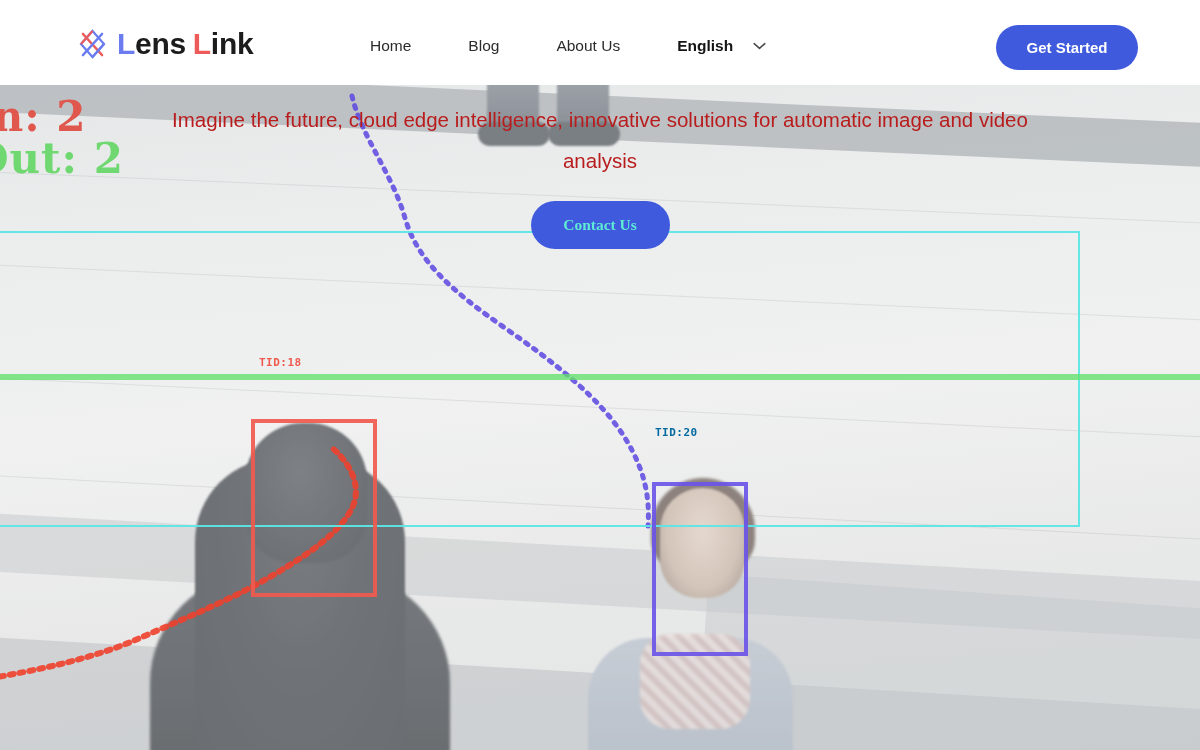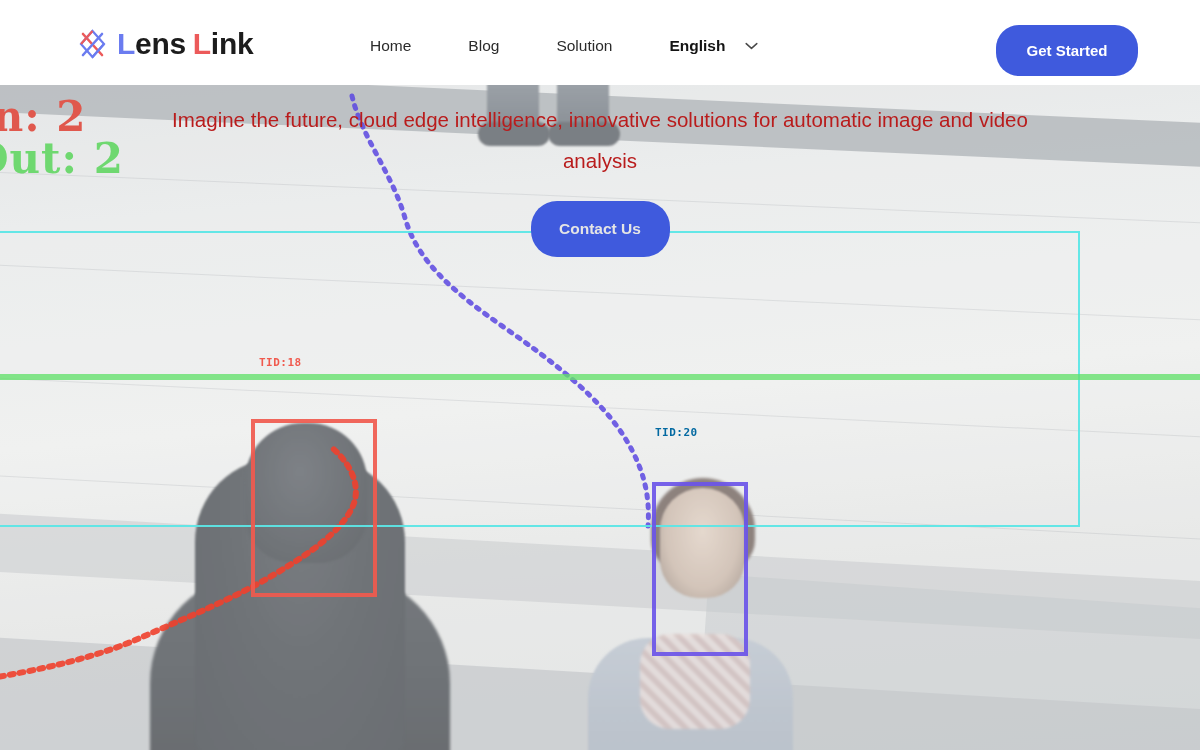--- a/index.html
+++ b/index.html
@@ -45,21 +45,21 @@
   .nav-item:last-child { margin-right: 0; }
   .nav-lang {
     display: flex; align-items: center; gap: 20px;
     font-size: 15.5px; color: #141414; font-weight: 600;
     cursor: pointer; white-space: nowrap;
   }
   .chev { width: 13px; height: 8px; display: block; flex: none; }
 
   .cta-header {
     position: absolute; right: 62px; top: 18px;
-    width: 142px; height: 51px; border-radius: 23px;
+    width: 142px; height: 45px; border-radius: 23px;
     background: #3f5add; color: #ffffff;
     font-size: 15px; font-weight: 600;
     display: flex; align-items: center; justify-content: center;
     border: none; cursor: pointer;
     font-family: "Liberation Sans", sans-serif;
   }
 
   
   .hero {
     position: absolute; top: 78px; left: 0;
@@ -213,26 +213,26 @@
     white-space: nowrap;
   }
   .hero-sub {
     margin-top: 22px; width: 930px; text-align: center;
     font-size: 20.5px; line-height: 1.98; color: #b91c1c;
     font-weight: 400;
   }
   .cta-hero {
     pointer-events: auto;
     margin-top: 20px;
-    width: 139px; height: 56px; border-radius: 26px;
-    background: #3f5add; color: #e5e5e5;
+    width: 139px; height: 48px; border-radius: 26px;
+    background: #3f5add; color: #5eead4;
     font-size: 15.5px; font-weight: 600;
     display: flex; align-items: center; justify-content: center;
     border: none; cursor: pointer;
-    font-family: Liberation Sans, sans-serif;
+    font-family: Liberation Serif, serif;
   }
 </style>
 </head>
 <body>
 
 <div class="header">
 
   <div class="brand">
     <span>
       <svg class="brand-mark" viewBox="0 0 30 38" fill="none">
@@ -242,21 +242,21 @@
         <path d="M14.5 6 L3 19" stroke="#ec5a5a" stroke-width="2.2"></path>
         <path d="M14.5 32 L26 19" stroke="#6b7cf0" stroke-width="2.2"></path>
       </svg>
     </span>
     <span class="brand-text"><span class="l-blue">L</span><span>ens</span><span class="sp"></span><span class="l-red">L</span><span>ink</span></span>
   </div>
 
   <nav class="nav">
     <a class="nav-item">Home</a>
     <a class="nav-item">Blog</a>
-    <a class="nav-item">Solution</a>
+    <a class="nav-item">About Us</a>
     <div class="nav-lang">
       <span>English</span>
       <span>
         <svg class="chev" viewBox="0 0 13 8" fill="none">
           <path d="M1.2 1.6 L6.5 6.4 L11.8 1.6" stroke="#4a4a4a" stroke-width="1.5" stroke-linecap="round" stroke-linejoin="round"></path>
         </svg>
       </span>
     </div>
   </nav>
 

